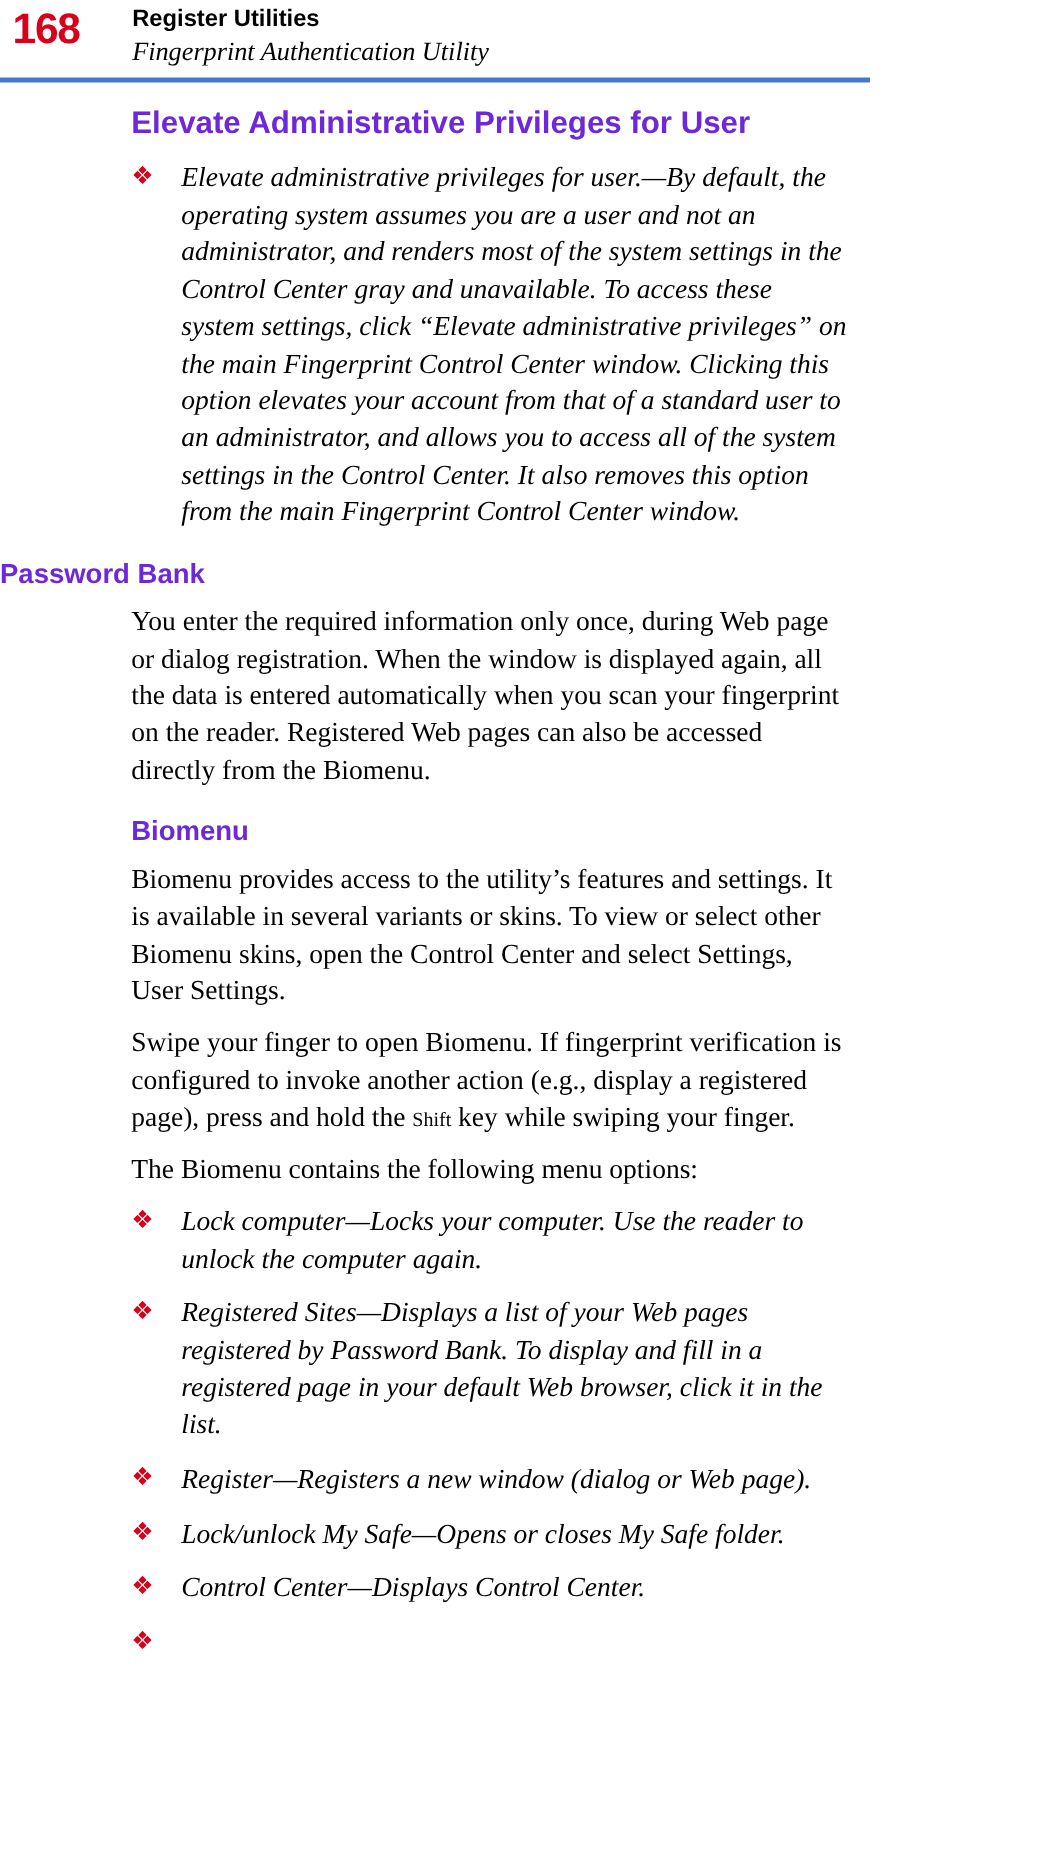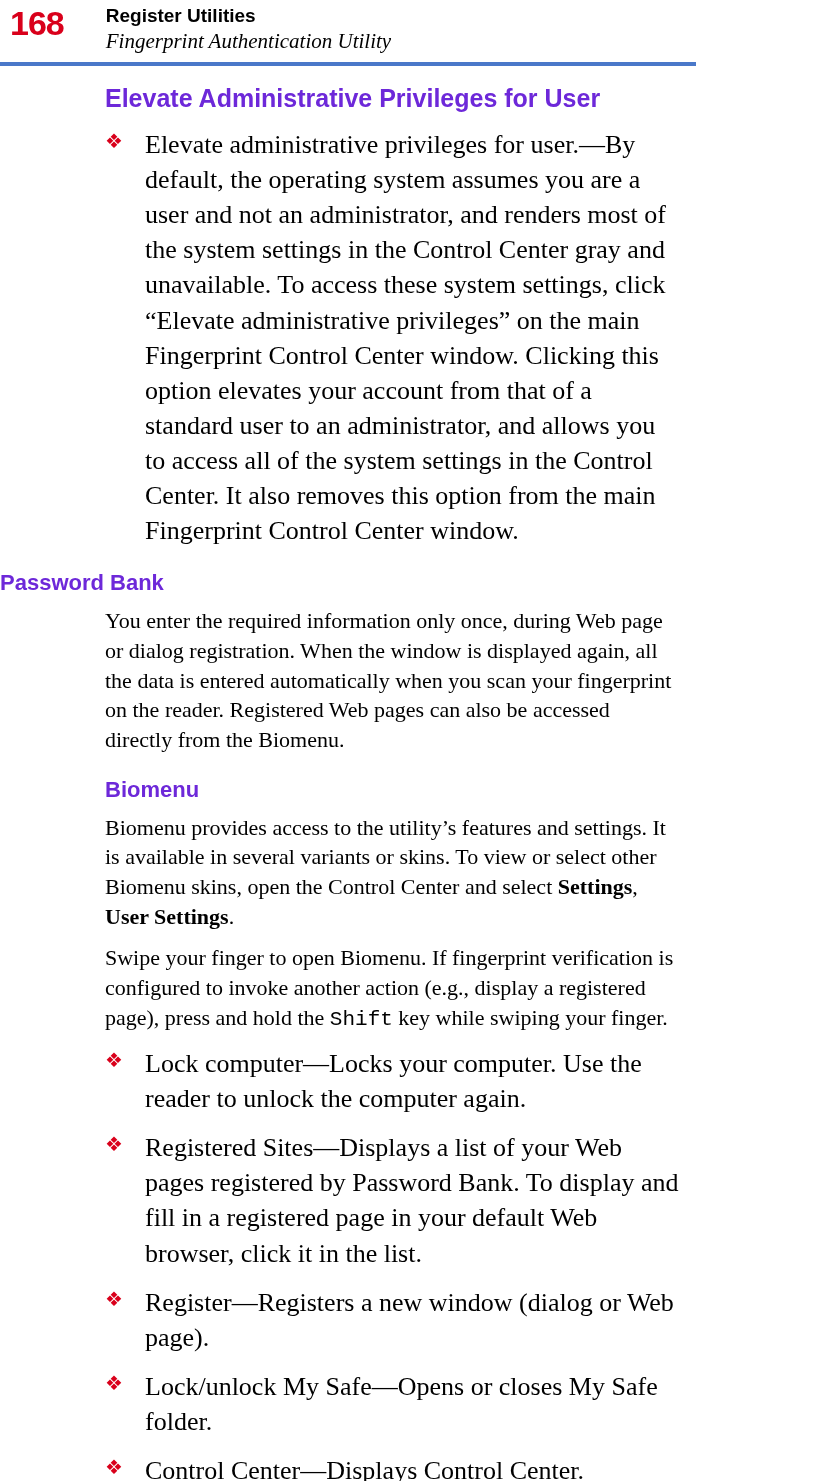--- a/index.html
+++ b/index.html
@@ -62,37 +62,38 @@
   }
   
   .h3.left {
     margin-left: -105px;
   }
   .body-text {
     font-size: 22px;
     line-height: 1.35;
     margin-bottom: 12px;
   }
-  .bold { font-weight: bold; }
-  .sans-key { font-family: Liberation Mono, monospace; font-size: 21px; }
+  .bold { font-weight: normal; }
+  .sans-key { font-family: Liberation Serif, serif; font-size: 16px; }
   .bullet-row {
     display: flex;
     align-items: flex-start;
     margin-bottom: 14px;
   }
   .bullet-icon {
     color: #d9001b;
     font-size: 20px;
     line-height: 1.4;
     width: 40px;
     flex-shrink: 0;
   }
   .bullet-text {
-    font-size: 26px;
+    font-size: 22px;
     line-height: 1.35;
+    font-style: italic;
   }
 </style>
 </head>
 <body>
 
 <div class="page">
   <div class="header-row">
     <div class="page-number">168</div>
     <div class="header-text">
       <div class="chapter">Register Utilities</div>
@@ -117,20 +118,21 @@
     <div class="h-red h3">Biomenu</div>
 
     <div class="body-text">
       <span>Biomenu provides access to the utility’s features and settings. It is available in several variants or skins. To view or select other Biomenu skins, open the Control Center and select </span><span class="bold">Settings</span><span>, </span><span class="bold">User Settings</span><span>.</span>
     </div>
 
     <div class="body-text">
       <span>Swipe your finger to open Biomenu. If fingerprint verification is configured to invoke another action (e.g., display a registered page), press and hold the </span><span class="sans-key">Shift</span><span> key while swiping your finger.</span>
     </div>
 
+    <div class="body-text">The Biomenu contains the following menu options:</div>
 
     <div class="bullet-row">
       <div class="bullet-icon">❖</div>
       <div class="bullet-text">Lock computer—Locks your computer. Use the reader to unlock the computer again.</div>
     </div>
     <div class="bullet-row">
       <div class="bullet-icon">❖</div>
       <div class="bullet-text">Registered Sites—Displays a list of your Web pages registered by Password Bank. To display and fill in a registered page in your default Web browser, click it in the list.</div>
     </div>
     <div class="bullet-row">

